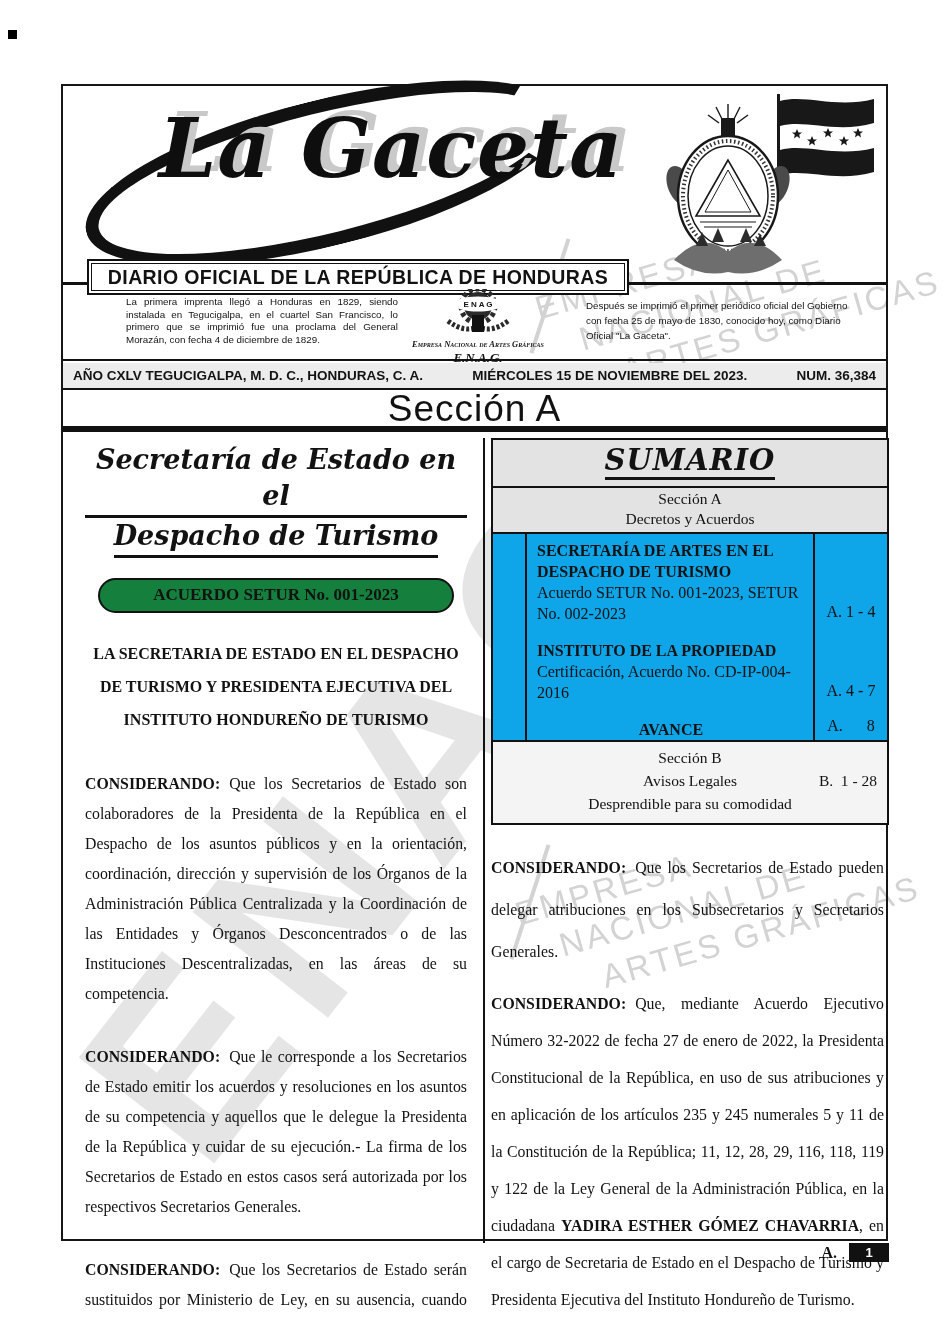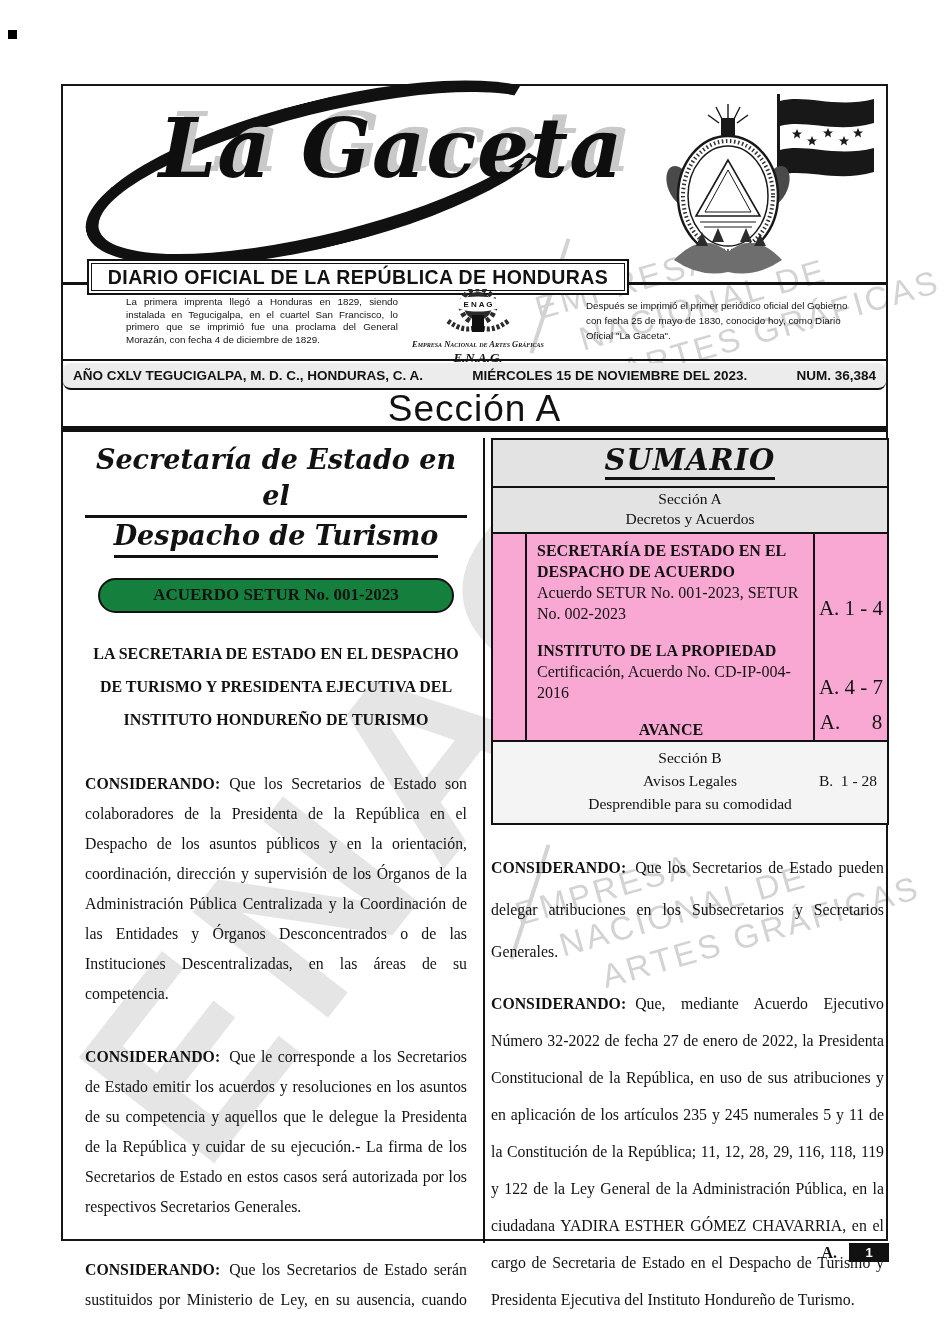--- a/index.html
+++ b/index.html
@@ -64,21 +64,21 @@
   .info-left  { position:absolute; left:63px; top:8px; width:272px; font-size:9.8px; line-height:12.6px; text-align:justify; }
   .info-right { position:absolute; right:34px; top:10px; width:266px; font-size:9.8px; line-height:15px; }
   .enag-block { position:absolute; left:332px; top:1px; width:166px; text-align:center; }
   .enag-caption { font-family:"Liberation Serif", serif; font-style:italic; font-weight:bold; font-variant:small-caps; font-size:8.5px; margin-top:-2px; }
   .enag-abbrev  { font-family:"Liberation Serif", serif; font-style:italic; font-weight:bold; font-size:13px; margin-top:1px; }
 
   
   .date-bar {
     position:absolute; left:0; top:277px; width:100%; height:27px; background:#ececec;
     border-bottom:2px solid #111; display:flex; align-items:center; justify-content:space-between;
-    padding:0 10px; font-family:"Liberation Sans", sans-serif; font-weight:bold; font-size:13.5px; white-space:nowrap;border-radius:8px;
+    padding:0 10px; font-family:"Liberation Sans", sans-serif; font-weight:bold; font-size:13.5px; white-space:nowrap;
   }
 
   
   .section-band {
     position:absolute; left:0; top:306px; width:100%; height:40px; border-bottom:6px solid #111;
     display:flex; align-items:center; justify-content:center;
     font-family:"Liberation Sans", sans-serif; font-size:37px; letter-spacing:1px;
   }
 
   
@@ -96,38 +96,38 @@
   }
   .lc-subheading { margin-top:24px; text-align:center; font-weight:bold; font-size:16px; line-height:33px; }
   .para { text-align:justify; font-size:15.8px; line-height:30px; }
   .para strong { margin-right:9px; }
   .left-col .para { margin-top:33px; }
   .right-col .para { font-size:15.8px; }
   .rc-p1 { margin-top:22px; line-height:42px; }
   .rc-p2 { margin-top:12px; line-height:37px; }
 
   
-  .sumario { border:2px solid #111; width:398px; background:#f9a8d4; }
+  .sumario { border:2px solid #111; width:398px; background:#0ea5e9; }
   .sumario-title { background:#e3e3e3; text-align:center; padding:3px 0 6px; border-bottom:2px solid #111; }
   .sumario-title span {
     font-family:"DejaVu Serif", serif; font-style:italic; font-weight:bold; font-size:29px;
     letter-spacing:1px; border-bottom:3px solid #111; display:inline-block; line-height:34px;
   }
   .sumario-section { background:#e3e3e3; text-align:center; font-size:15.5px; line-height:20px; padding:1px 0 3px; border-bottom:2px solid #111; }
   .sumario-entries { display:grid; grid-template-columns:32px 1fr 72px; }
   .sumario-entries .g { }
   .sumario-entries .m { border-left:2px solid #111; border-right:2px solid #111; padding:6px 8px 2px 10px; font-size:16px; line-height:21px; }
   .sumario-entries .m .h { font-weight:bold; }
-  .sumario-entries .p { display:flex; align-items:flex-end; justify-content:center; font-size:21px; padding-bottom:5px; }
+  .sumario-entries .p { display:flex; align-items:flex-end; justify-content:center; font-size:16px; padding-bottom:5px; }
   .m.pad-top { padding-top:14px; }
   .m.pad-bot { padding-bottom:0;text-align:center; }
   .sumario-b { border-top:2px solid #111; background:#f4f4f4; text-align:center; font-size:15.5px; line-height:23px; padding:4px 0 8px; position:relative; }
   .sumario-b .pages { position:absolute; right:10px; top:27px; }
 
-  .bold-name { font-weight:normal; }
+  .bold-name { font-weight:bold; }
 
   
   .footer { position:absolute; top:1243px; right:56px; display:flex; align-items:center; gap:12px; z-index:2; }
   .footer-prefix { font-weight:bold; font-size:16px; }
   .footer-box {
     width:40px; height:19px; background:#111; color:#fff; display:flex; align-items:center; justify-content:center;
     font-family:"Liberation Sans", sans-serif; font-weight:bold; font-size:13px;
   }
 </style>
 </head>
@@ -259,21 +259,21 @@
         <div class="sumario-title">
           <span>SUMARIO</span>
         </div>
         <div class="sumario-section">
           <div>Sección A</div>
           <div>Decretos y Acuerdos</div>
         </div>
         <div class="sumario-entries">
           <div class="g"></div>
           <div class="m">
-            <div class="h">SECRETARÍA DE ESTADO EN EL DESPACHO DE ACUERDO</div>
+            <div class="h">SECRETARÍA DE ARTES EN EL DESPACHO DE TURISMO</div>
             <div class="d">Acuerdo SETUR No. 001-2023, SETUR No. 002-2023</div>
           </div>
           <div class="p">A. 1 - 4</div>
 
           <div class="g"></div>
           <div class="m pad-top">
             <div class="h">INSTITUTO DE LA PROPIEDAD</div>
             <div class="d">Certificación, Acuerdo No. CD-IP-004-2016</div>
           </div>
           <div class="p">A. 4 - 7</div>

